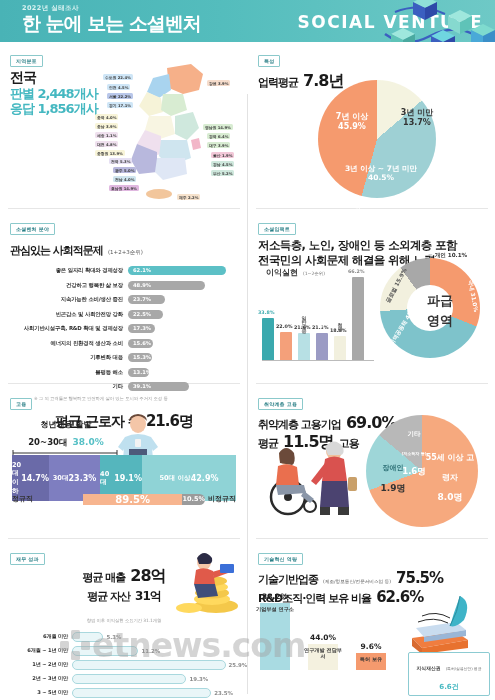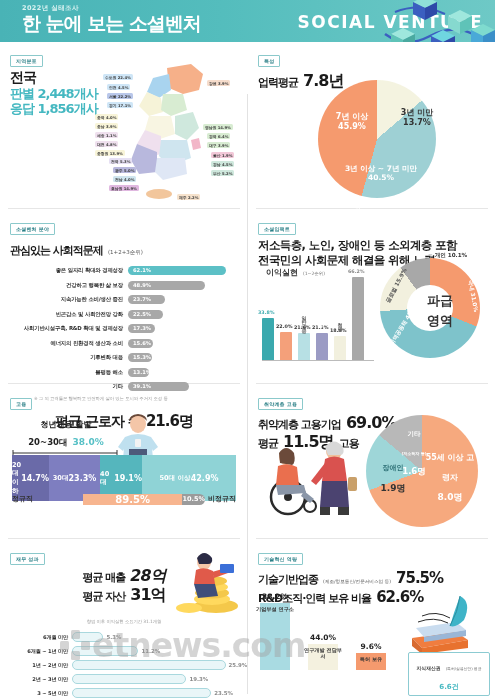--- a/index.html
+++ b/index.html
@@ -502,25 +502,25 @@
           <span style="font-size:4px;">(저소득자 등)</span><br>
           <span style="font-size:8.5px;">1.6명</span>
         </div>
       </div>
     </div>
 
     <div class="cell c-fl">
       <div class="badge">재무 성과</div>
       <div style="text-align:center; margin-top:-2px;">
         <span class="h-title">평균 매출</span>
-        <span class="h-title accent" style="font-size:16px;font-style:italic;">28억</span>
+        <span class="h-title accent" style="font-size:16px;">28억</span>
       </div>
       <div style="text-align:center;">
         <span class="h-title">평균 자산</span>
-        <span class="h-title accent" style="font-size:16px;">31억</span>
+        <span class="h-title accent" style="font-size:12px;">31억</span>
       </div>
       <div style="text-align:center; margin:3px 0 4px 0;">
         <span class="note">창업 이후 이익실현 소요기간 31.1개월</span>
       </div>
 
       <svg style="position:absolute; left:176px; top:6px;" width="66" height="70">
         <ellipse cx="40" cy="60" rx="22" ry="7" fill="#f4c84a"></ellipse>
         <ellipse cx="36" cy="53" rx="18" ry="6" fill="#ffd95e"></ellipse>
         <ellipse cx="36" cy="47" rx="17" ry="5.5" fill="#f4c84a"></ellipse>
         <ellipse cx="36" cy="41" rx="16" ry="5" fill="#ffd95e"></ellipse>

